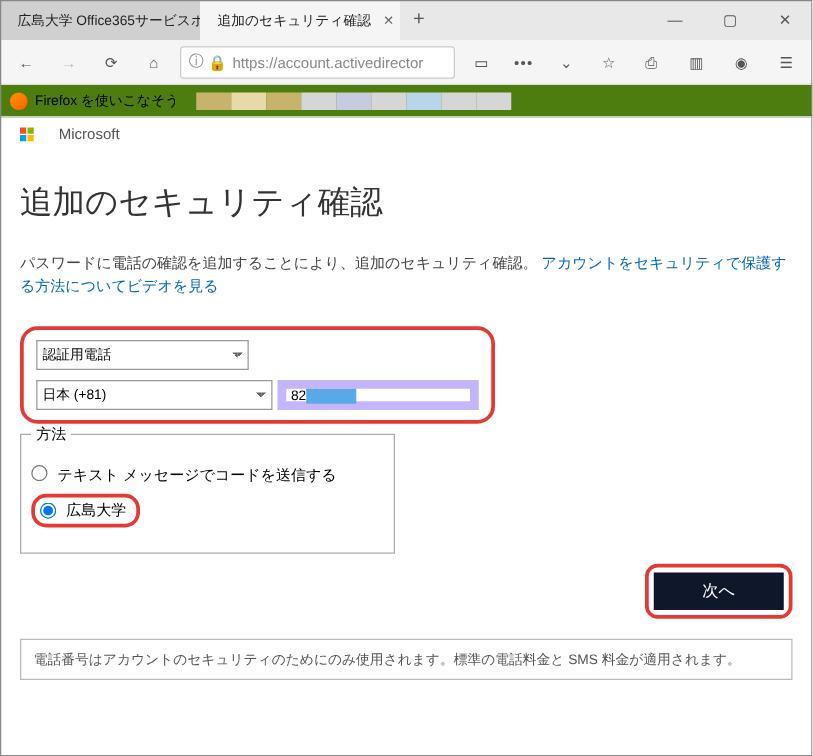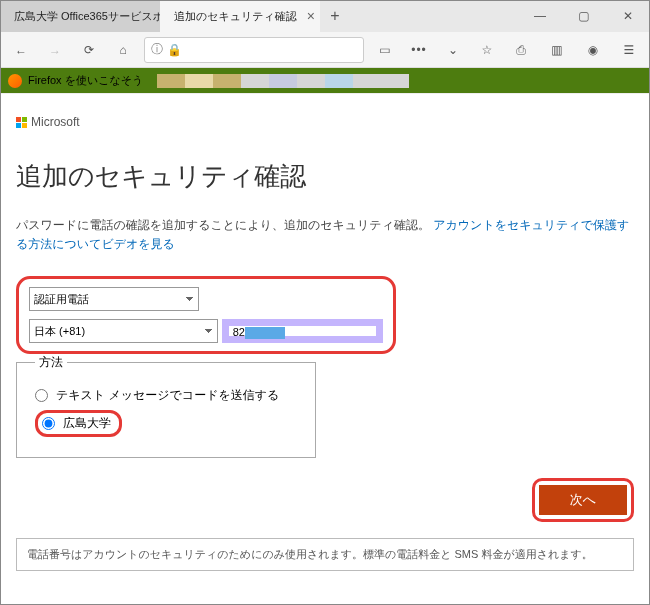--- a/index.html
+++ b/index.html
@@ -25,44 +25,44 @@
 .dots { letter-spacing: 1px; }
 
 
 .bookbar { height: 26px; background: #4d7c0f; display: flex; align-items: center; padding: 0 8px; gap: 6px; font-size: 11px; border-bottom: 1px solid #eee; }
 .ff-icon { width: 14px; height: 14px; background: linear-gradient(135deg, #ff9500, #ff5e00); border-radius: 50%; }
 .stripes { display: flex; gap: 0; margin-left: 8px; height: 14px; }
 .stripes span { width: 28px; }
 
 
 .content { padding: 6px 16px 0; }
-.ms-logo { display: flex; align-items: center; gap: 4px; font-size: 12px; color: #555; margin-bottom: 30px; margin-top: 15px; }
+.ms-logo { display: flex; align-items: center; gap: 20px; font-size: 12px; color: #555; margin-bottom: 30px; }
 .ms-sq { width: 11px; height: 11px; display: grid; grid-template: 1fr 1fr / 1fr 1fr; gap: 1px; }
 .ms-sq span:nth-child(1){background:#f25022}.ms-sq span:nth-child(2){background:#7fba00}.ms-sq span:nth-child(3){background:#00a4ef}.ms-sq span:nth-child(4){background:#ffb900}
 
 h1 { font-size: 26px; font-weight: 400; color: #333; margin-bottom: 22px; }
 .desc { font-size: 12px; color: #444; line-height: 1.6; margin-bottom: 22px; }
 .desc a { color: #0067b8; text-decoration: none; }
 
 .step-title { font-size: 13px; font-weight: bold; color: #333; margin-bottom: 10px; }
 
 .highlight-box { border: 3px solid #e53935; border-radius: 14px; padding: 8px 10px; width: 380px; }
 .sel { width: 170px; height: 24px; border: 1px solid #999; background: #fff; font-size: 11px; padding: 0 4px; appearance: none; background-image: linear-gradient(45deg, transparent 50%, #666 50%), linear-gradient(135deg, #666 50%, transparent 50%); background-position: right 8px center, right 4px center; background-size: 4px 4px; background-repeat: no-repeat; }
 .sel-row2 { display: flex; gap: 4px; margin-top: 8px; }
 .phone-input { width: 170px; height: 24px; border: 7px solid #c4b5fd; padding: 0 4px; font-size: 11px; }
 .phone-input .mask { display: inline-block; width: 40px; height: 12px; background: #5aa9e6; vertical-align: middle; }
 
-fieldset { border: 1px solid #aaa; padding: 10px 18px 14px; width: 300px; margin-bottom: 20px; font-size: 12px; }
+fieldset { border: 1px solid #aaa; padding: 10px 8px 14px; width: 300px; margin-bottom: 8px; font-size: 12px; }
 legend { padding: 0 4px; font-size: 12px; }
-.radio-row { display: flex; align-items: center; gap: 8px; margin: 6px 0; }
+.radio-row { display: flex; align-items: flex-start; gap: 8px; margin: 6px 0; }
 .radio-highlight { display: inline-flex; align-items: center; gap: 8px; border: 3px solid #e53935; border-radius: 12px; padding: 2px 8px 2px 4px; }
 
 .btn-row { display: flex; justify-content: flex-end; margin-bottom: 16px; }
 .next-wrap { border: 3px solid #e53935; border-radius: 10px; padding: 4px; }
-.next-btn { width: 88px; height: 30px; background: #c2410c; color: #fff; border: none; font-size: 13px; }
+.next-btn { width: 104px; height: 30px; background: #0f172a; color: #fff; border: none; font-size: 13px; }
 
 .note { border: 1px solid #bbb; padding: 8px 10px; font-size: 11px; color: #555; margin-bottom: 8px; }
 
 .frame-border { position:absolute; inset:0; border:1px solid #888; pointer-events:none; }
 </style>
 </head>
 <body>
 
 <div class="titlebar">
   <div class="tab inactive">
@@ -83,20 +83,21 @@
 </div>
 
 <div class="navbar">
   <div class="nav-icon">←</div>
   <div class="nav-icon" style="color:#bbb">→</div>
   <div class="nav-icon">⟳</div>
   <div class="nav-icon">⌂</div>
   <div class="urlbar">
     <span>ⓘ</span>
     <span class="lock">🔒</span>
+    <span>https://account.activedirector</span>
   </div>
   <div class="nav-icon">▭</div>
   <div class="nav-icon dots">•••</div>
   <div class="nav-icon">⌄</div>
   <div class="nav-icon">☆</div>
   <div class="nav-right">
     <div class="nav-icon">⎙</div>
     <div class="nav-icon">▥</div>
     <div class="nav-icon">◉</div>
     <div class="nav-icon">☰</div>

